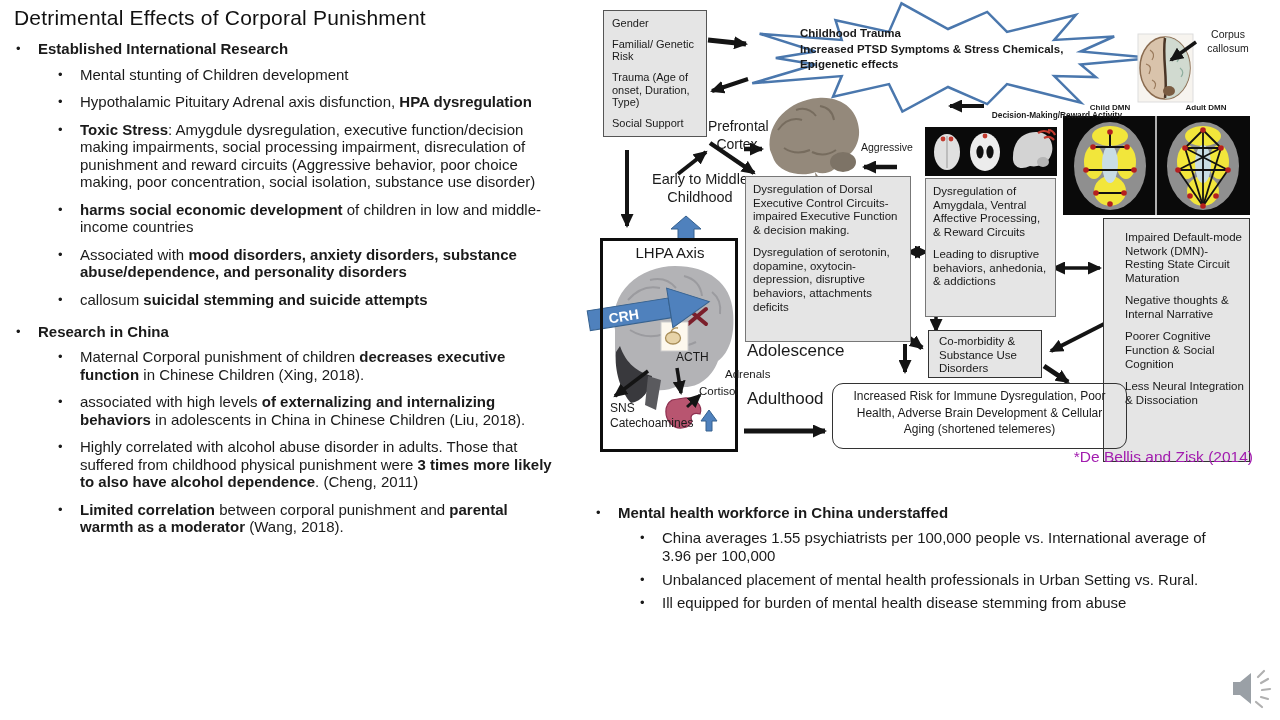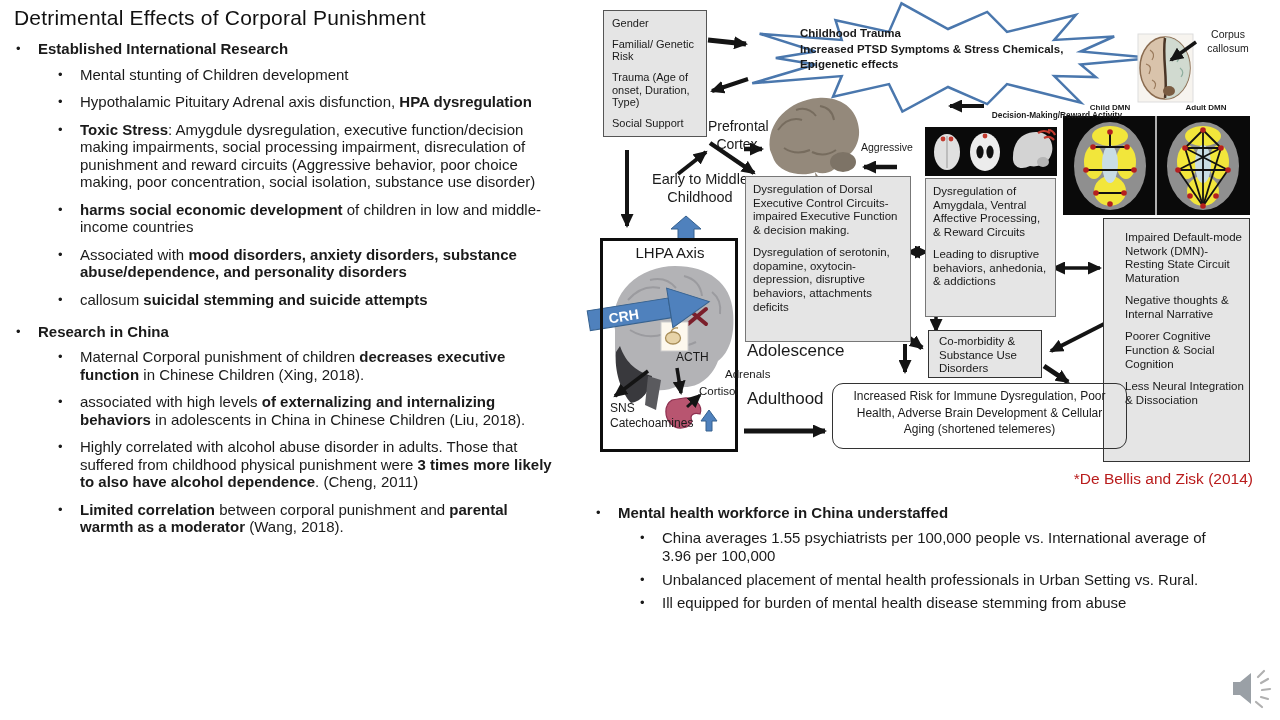--- a/index.html
+++ b/index.html
@@ -44,21 +44,21 @@
   #dorsal-box{left:745px;top:176px;width:166px;height:166px;padding:6px 5px 0 7px;border-color:#777;}
   #amygdala-box{left:925px;top:178px;width:131px;height:139px;padding:6px 4px 0 7px;border-color:#777;}
   #impaired-box{left:1103px;top:218px;width:147px;height:244px;padding:12px 5px 0 21px;border-color:#333;}
   .para2{margin-top:9px;}
   #impaired-box div{margin-bottom:9px;}
   #comorbidity-box{left:928px;top:330px;width:114px;height:48px;padding:4px 2px 0 10px;border-color:#333;}
   #adolescence-label{left:747px;top:341px;font-size:17px;}
   #adulthood-label{left:747px;top:389px;font-size:17px;}
   #risk-rounded{left:832px;top:383px;width:273px;height:60px;border:1.5px solid #333;border-radius:11px;
                 text-align:center;font-size:12px;line-height:1.38;padding:4px 10px 0 10px;}
-  #citation{right:27px;top:470px;font-size:15.5px;color:#b91c1c;}
+  #citation{right:27px;top:448px;font-size:15.5px;color:#a21caf;}
   svg{position:absolute;left:0;top:0;}
 </style>
 </head>
 <body>
 
 <div class="slide">
 
   <svg width="1280" height="720" viewBox="0 0 1280 720">
     <defs>
       <marker id="ah" markerUnits="userSpaceOnUse" markerWidth="15" markerHeight="13" refX="12" refY="6.5" orient="auto">

